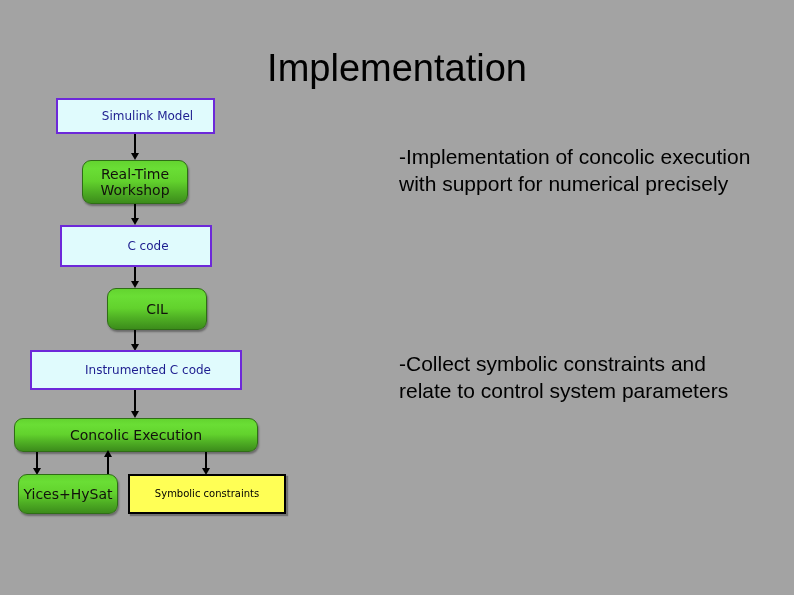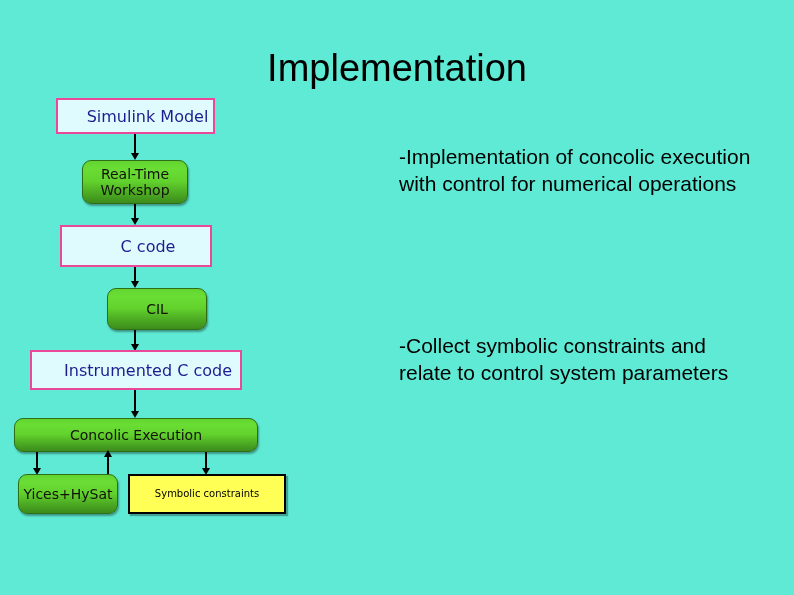--- a/index.html
+++ b/index.html
@@ -4,21 +4,21 @@
 <style>
   html, body {
     margin: 0;
     padding: 0;
     background: #ffffff;
   }
   #slide {
     position: relative;
     width: 794px;
     height: 595px;
-    background: #5eead4;
+    background: #a3a3a3;
     overflow: hidden;
     font-family: "DejaVu Sans", sans-serif;
     text-decoration: underline;
   }
 
   
   #slide-title {
     position: absolute;
     left: 0;
     top: 46px;
@@ -35,44 +35,44 @@
   
   .bullet {
     position: absolute;
     font-family: "Liberation Sans", sans-serif;
     font-size: 21px;
     line-height: 27px;
     color: #000000;
     white-space: pre-line;
   }
   #bullet-1 { left: 399px; top: 143px; width: 360px; }
-  #bullet-2 { left: 399px; top: 332px; width: 360px; }
+  #bullet-2 { left: 399px; top: 350px; width: 360px; }
   #bullet-3 { left: 399px; top: 456px; width: 360px; }
 
   
   .node {
     position: absolute;
     box-sizing: border-box;
     display: flex;
     align-items: center;
     justify-content: center;
     text-align: center;
   }
   .node-label {
     display: block;
     white-space: pre-line;
   }
 
   
   .node.rect-blue {
     background: #e0fbfd;
-    border: 2px solid #ec4899;
+    border: 2px solid #6d28d9;
     color: #1d1d8f;
     font-family: "DejaVu Sans", sans-serif;
-    font-size: 16px;
+    font-size: 12px;
     line-height: 19px;
     padding-left: 24px;
   }
 
   
   .node.round-green {
     border: 1px solid #2f6d16;
     border-radius: 9px;
     color: #12120c;
     font-family: "DejaVu Sans", sans-serif;
@@ -216,18 +216,18 @@
     <div class="node round-green" id="node-yices">
       <span class="node-label">Yices+HySat</span>
     </div>
 
     <div class="node rect-yellow" id="node-symbolic">
       <span class="node-label">Symbolic constraints</span>
     </div>
 
   </div>
 
-  <div class="bullet" id="bullet-1">-Implementation of concolic execution with control for numerical operations</div>
+  <div class="bullet" id="bullet-1">-Implementation of concolic execution with support for numerical precisely</div>
 
   <div class="bullet" id="bullet-2">-Collect symbolic constraints and relate to control system parameters</div>
 
 
 </div>
 
 </body></html>

